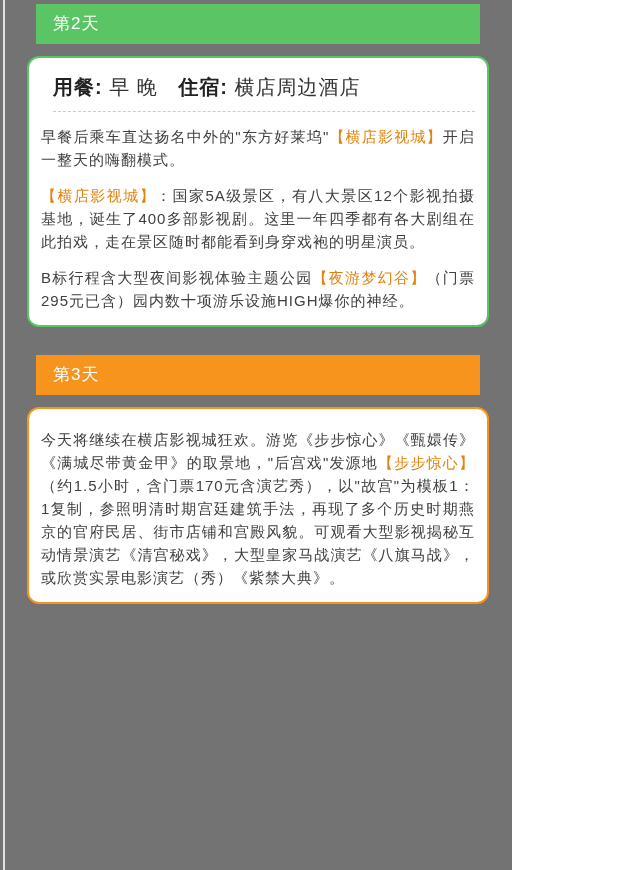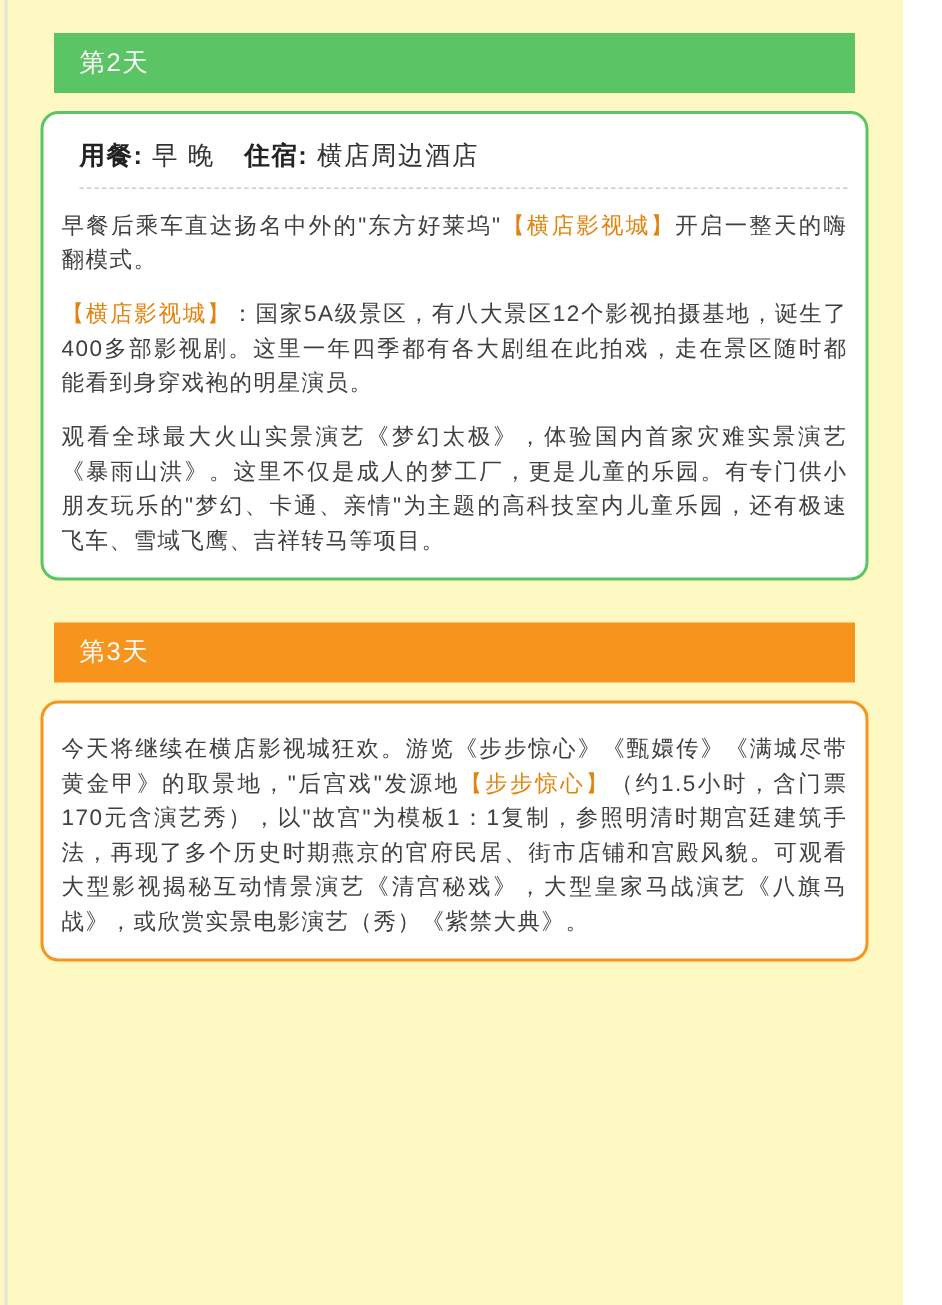--- a/index.html
+++ b/index.html
@@ -1,23 +1,23 @@
 <!DOCTYPE html>
 <html style="--green: #5bc565; --orange: #f7941e; --hl: #e2830d; --body-text: #404040; --label-text: #222222; --dashed: #cccccc; --header-text: #ffffff; --page-border: #e2e2e2;"><head>
 <meta charset="utf-8">
 <style>
   html,body{margin:0;padding:0;background:#ffffff;}
   .page{
     position:relative;
-    width:602px;height:870px;
+    width:512px;height:870px;
     overflow:hidden;
-    background:#fef9c3;
+    background:#737373;
     font-family:"Liberation Sans","DejaVu Sans",sans-serif;
     box-sizing:border-box;
-    padding-top:22px;
+    padding-top:4px;
   }
   .left-rule{
     position:absolute;left:3px;top:0;width:2px;height:100%;
     background:var(--page-border,#e2e2e2);
   }
   .day-header{
     margin:0 32px 12px 36px;
     height:40px;line-height:40px;
     padding-left:17px;
     color:var(--header-text,#fff);
@@ -33,21 +33,21 @@
     padding:6px 12px 13px 12px;
     background:#fff;
     box-sizing:border-box;
   }
   .day-box.green{border-color:var(--green,#5bc565);}
   .day-box.orange{border-color:var(--orange,#f7941e);}
   .meal-row{
     margin:6px 0 0 12px;
     padding:4px 0 10px 0;
     border-bottom:1px dashed var(--dashed,#cccccc);
-    font-size:17px;
+    font-size:20px;
     color:#333;
     letter-spacing:1px;
   }
   .meal-row .lbl{font-weight:bold;color:var(--label-text,#222);}
   .meal-row .val{margin-right:14px;}
   .para{
     margin:13px 0 0 0;
     font-size:15px;
     line-height:23px;
     color:var(--body-text,#404040);
@@ -69,21 +69,21 @@
     <div class="day-box green">
       <div class="meal-row">
         <span class="lbl">用餐:</span>
         <span class="val">早 晚</span>
         <span class="lbl">住宿:</span>
         <span class="val">横店周边酒店</span>
       </div>
       <div>
           <p class="para"><span>早餐后乘车直达扬名中外的"东方好莱坞"</span><span class="hl">【横店影视城】</span><span>开启一整天的嗨翻模式。</span></p>
           <p class="para"><span class="hl">【横店影视城】</span><span>：国家5A级景区，有八大景区12个影视拍摄基地，诞生了400多部影视剧。这里一年四季都有各大剧组在此拍戏，走在景区随时都能看到身穿戏袍的明星演员。</span></p>
-          <p class="para"><span>观看全球最大火山实景演艺《梦幻太极》，体验国内首家灾难实景演艺《暴雨山洪》。这里不仅是成人的梦工厂，更是儿童的乐园。有专门供小朋友玩乐的"梦幻、卡通、亲情"为主题的高科技室内儿童乐园，还有极速飞车、雪域飞鹰、吉祥转马等项目。</span></p>
+          <p class="para"><span>B标行程含大型夜间影视体验主题公园</span><span class="hl">【夜游梦幻谷】</span><span>（门票295元已含）园内数十项游乐设施HIGH爆你的神经。</span></p>
         </div>
     </div>
   </section>
 
   <section>
     <div class="day-header orange">
       <span>第3天</span>
     </div>
     <div class="day-box orange">
       <div>

